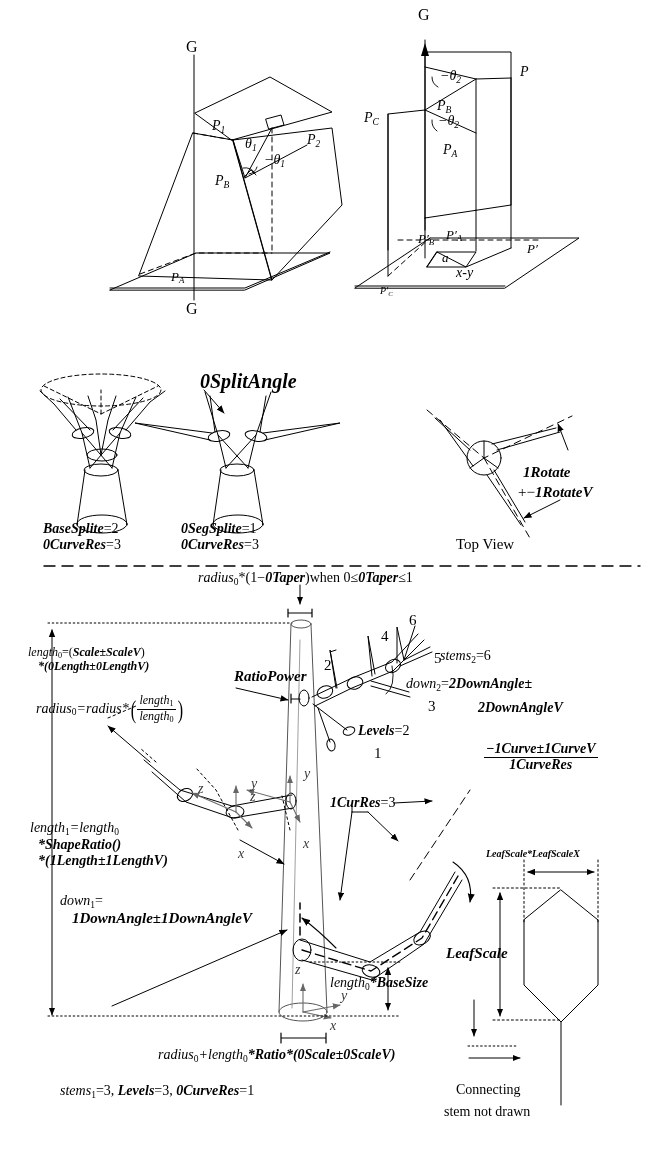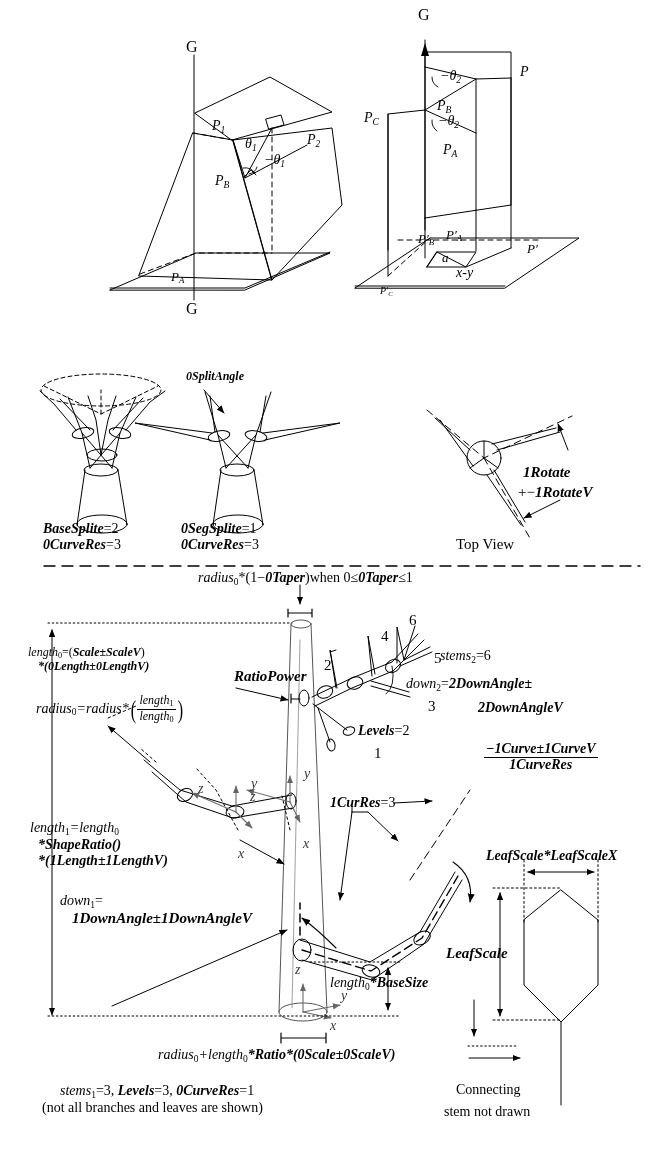--- a/index.html
+++ b/index.html
@@ -309,21 +309,21 @@
 <div class="lbl ital" style="left:364px;top:110px;font-size:14px;"><span>P</span><span class="sub">C</span></div>
 <div class="lbl ital" style="left:418px;top:232px;font-size:13px;"><span>P′</span><span class="sub">B</span></div>
 <div class="lbl ital" style="left:446px;top:228px;font-size:13px;"><span>P′</span><span class="sub">A</span></div>
 <div class="lbl ital" style="left:380px;top:285px;font-size:10px;"><span>P′</span><span class="sub">C</span></div>
 <div class="lbl ital" style="left:527px;top:242px;font-size:13px;">P′</div>
 <div class="lbl ital" style="left:440px;top:68px;font-size:14px;"><span>−θ</span><span class="sub">2</span></div>
 <div class="lbl ital" style="left:438px;top:113px;font-size:14px;"><span>−θ</span><span class="sub">2</span></div>
 <div class="lbl ital" style="left:442px;top:251px;font-size:13px;">a</div>
 <div class="lbl ital" style="left:456px;top:265px;font-size:14px;">x-y</div>
 
-<div class="lbl bi" style="left:186px;top:370px;font-size:12px;">0SplitAngle</div>
+<div class="lbl bi" style="left:200px;top:370px;font-size:20px;">0SplitAngle</div>
 
 <div class="lbl" style="left:43px;top:521px;font-size:14px;">
   <span class="bi">BaseSplite</span><span class="rm">=2</span><br>
   <span class="bi">0CurveRes</span><span class="rm">=3</span>
 </div>
 
 <div class="lbl" style="left:181px;top:521px;font-size:14px;">
   <span class="bi">0SegSplite</span><span class="rm">=1</span><br>
   <span class="bi">0CurveRes</span><span class="rm">=3</span>
 </div>
@@ -400,19 +400,18 @@
 <div class="lbl ital" style="left:198px;top:781px;font-size:14px;color:#3a3a3a;">z</div>
 <div class="lbl ital" style="left:303px;top:836px;font-size:14px;color:#3a3a3a;">x</div>
 <div class="lbl ital" style="left:304px;top:766px;font-size:14px;color:#3a3a3a;">y</div>
 <div class="lbl ital" style="left:250px;top:789px;font-size:14px;color:#3a3a3a;">z</div>
 <div class="lbl ital" style="left:330px;top:1018px;font-size:14px;color:#3a3a3a;">x</div>
 <div class="lbl ital" style="left:341px;top:988px;font-size:14px;color:#3a3a3a;">y</div>
 <div class="lbl ital" style="left:295px;top:962px;font-size:14px;color:#3a3a3a;">z</div>
 
 <div class="lbl" style="left:60px;top:1083px;font-size:14px;">
   <span class="ital">stems</span><span class="subr">1</span><span class="rm">=3, </span><span class="bi">Levels</span><span class="rm">=3, </span><span class="bi">0CurveRes</span><span class="rm">=1</span><br>
-  <span class="rm" style="margin-left:-18px;display:inline-block;">(not all branches and leaves are shown)</span>
-</div>
-
-<div class="lbl bi" style="left:486px;top:848px;font-size:14px;">LeafScale*LeafScaleX</div>
+</div>
+
+<div class="lbl bi" style="left:486px;top:848px;font-size:10px;">LeafScale*LeafScaleX</div>
 <div class="lbl bi" style="left:446px;top:945px;font-size:15px;">LeafScale</div>
 <div class="lbl rm" style="left:456px;top:1082px;font-size:14px;">Connecting</div>
 <div class="lbl rm" style="left:444px;top:1104px;font-size:14px;">stem not drawn</div>
 
 </body></html>

